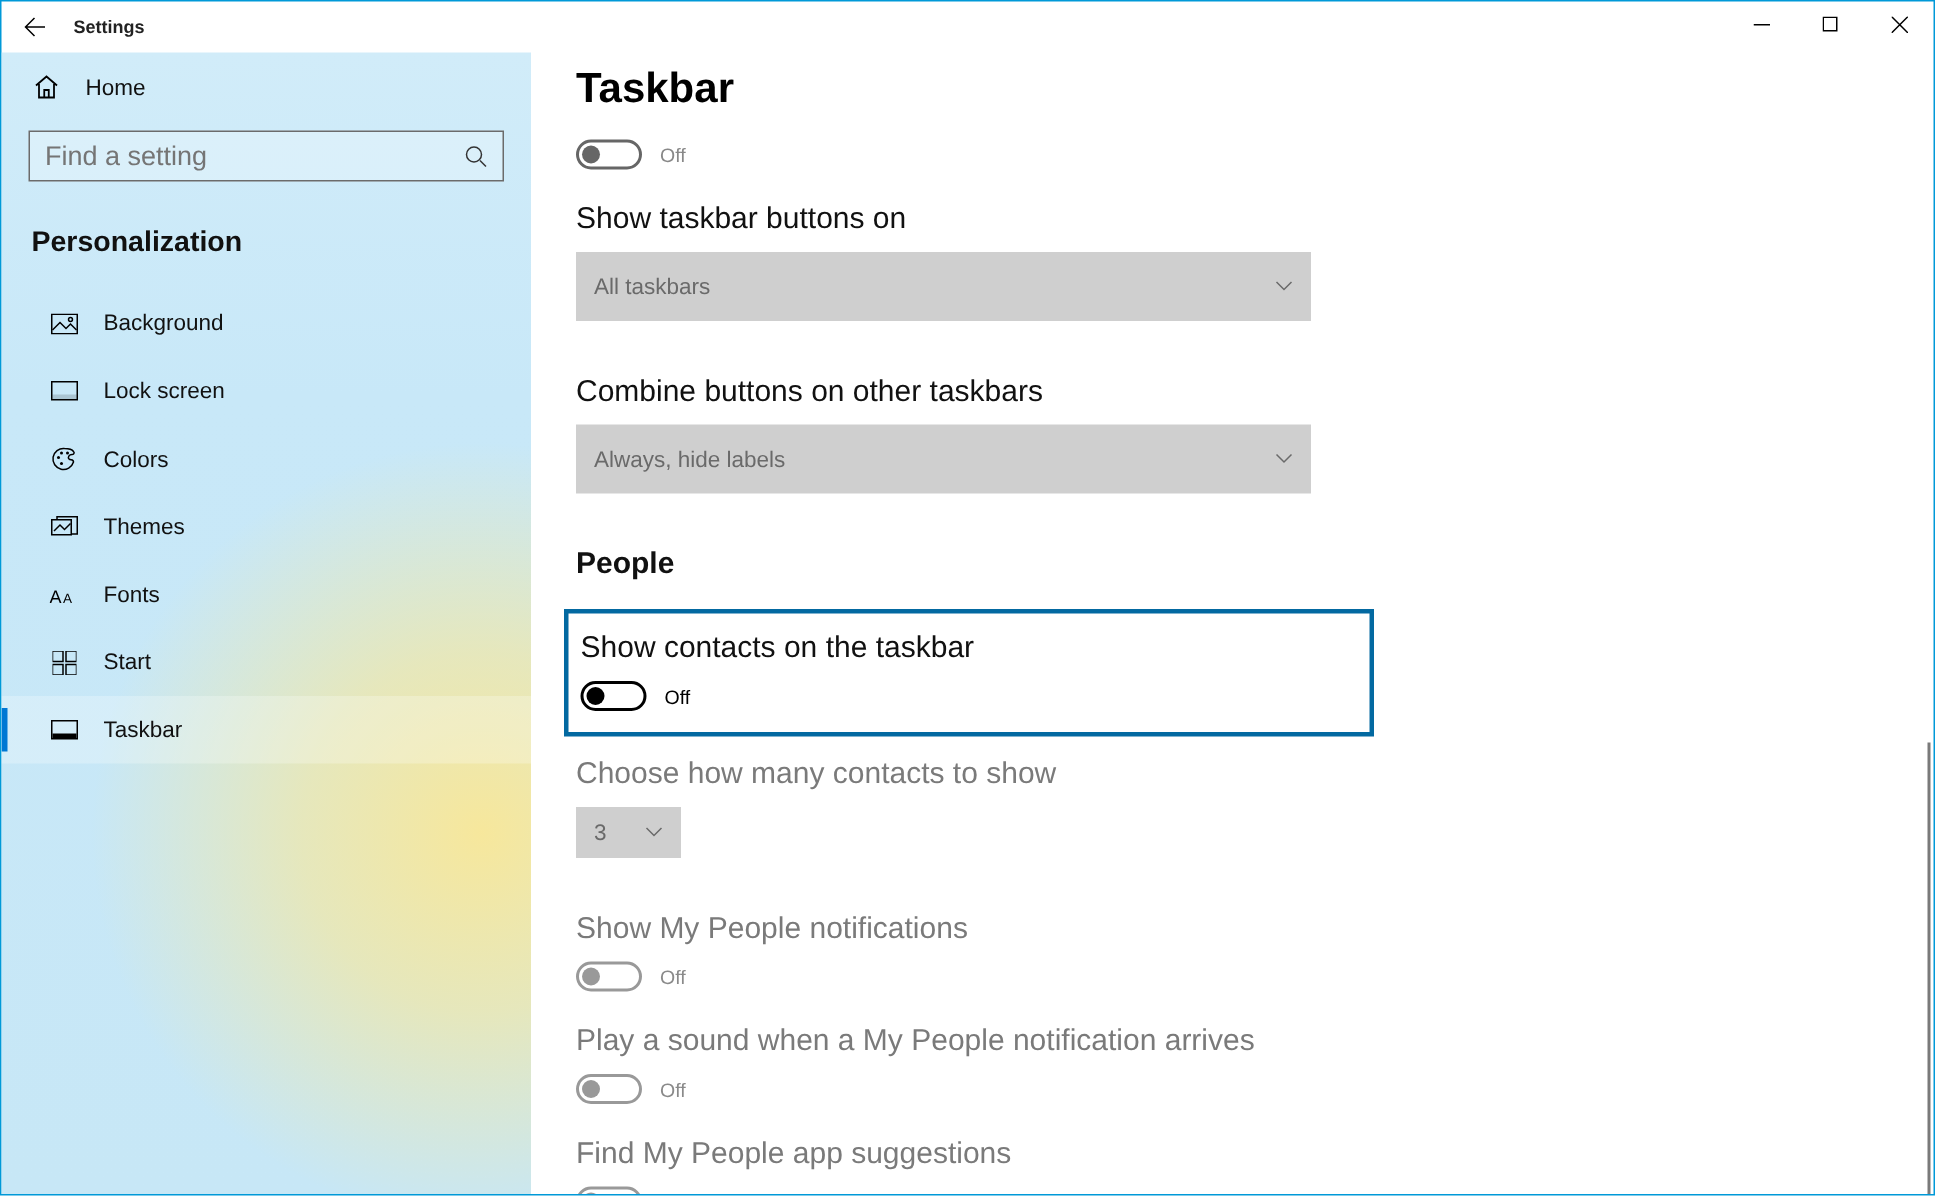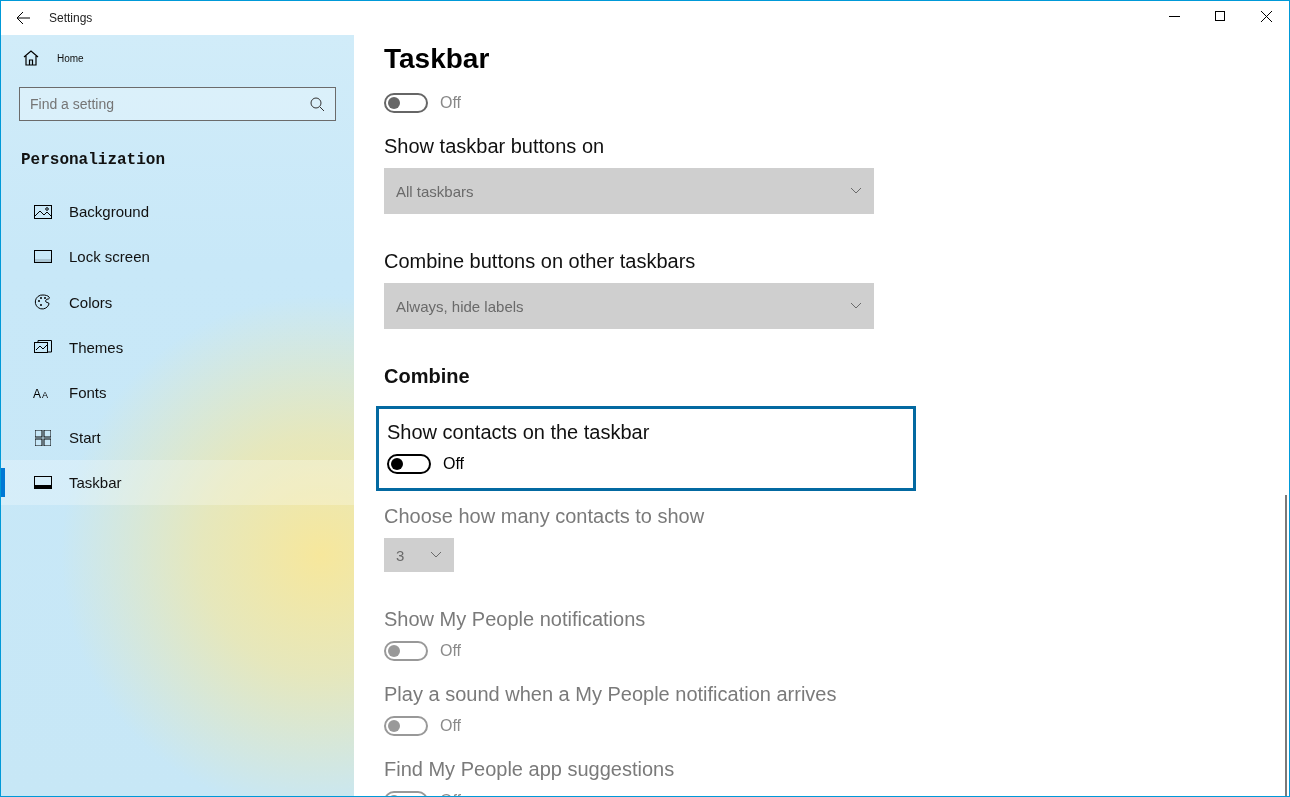--- a/index.html
+++ b/index.html
@@ -1,46 +1,46 @@
 <!DOCTYPE html>
 <html><head>
 <meta charset="utf-8">
 <style>
   * { box-sizing: border-box; margin: 0; padding: 0; font-family: "Segoe UI", Arial, sans-serif; }
   body { width: 1290px; height: 797px; overflow: hidden; background: #fff; border: 1px solid #0099d8; position: relative; }
 
   
-  .titlebar { height: 34px; display: flex; align-items: center; position: relative; }
+  .titlebar { height: 34px; display: flex; align-items: center; position: relative; font-weight: bold; }
   .titlebar .back { width: 44px; height: 34px; display:flex; align-items:center; justify-content:center; }
   .titlebar .title { font-size: 12px; color: #222; margin-left: 4px; }
   .win-controls { position: absolute; right: 0; top: 0; display: flex; }
   .win-btn { width: 46px; height: 30px; display:flex; align-items:center; justify-content:center; }
   .win-btn svg { stroke: #000; }
 
   
   .container { display: flex; height: calc(100% - 34px); }
 
   .sidebar {
     width: 353px;
     height: 100%;
     background:
       radial-gradient(circle at 320px 520px, rgba(255,231,140,0.85) 0, rgba(255,231,140,0.55) 120px, rgba(255,255,255,0) 260px),
       linear-gradient(to bottom, #d1ecf9 0%, #c8e8f8 30%, #c7e7f6 100%);
     padding: 0;
     position: relative;
   }
 
-  .home-row { display:flex; align-items:center; gap: 16px; padding: 14px 0 14px 20px; font-size: 10px; color:#111;text-align:center; }
+  .home-row { display:flex; align-items:center; gap: 16px; padding: 14px 0 14px 20px; font-size: 15px; color:#111;text-align:center; }
   .home-row .icon { width: 20px; display:flex; justify-content:center; }
 
   .search-box { margin: 6px 18px 18px 18px; height: 34px; border: 1px solid #6b6b6b; background: rgba(255,255,255,0.25); display:flex; align-items:center; padding: 0 10px; justify-content:space-between; }
-  .search-box input { border:none; outline:none; background:transparent; width: 100%; font-size: 14px; color:#555; }
+  .search-box input { border:none; outline:none; background:transparent; width: 100%; font-size: 18px; color:#555; }
   .search-box .icon { color:#333; }
 
-  .category-title { font-size: 16px; font-weight: 600; color:#111; padding: 12px 20px 20px 20px; font-family: Liberation Mono, monospace; }
+  .category-title { font-size: 19px; font-weight: 600; color:#111; padding: 12px 20px 20px 20px; }
 
   .nav { display:flex; flex-direction:column; }
   .nav-item { display:flex; align-items:center; gap: 16px; padding: 14px 0 14px 32px; font-size: 15px; color:#111; position:relative; }
   .nav-item .icon { width: 20px; display:flex; justify-content:center; align-items:center; }
   .nav-item.active::before { content:""; position:absolute; left:0; top:8px; bottom:8px; width:4px; background:#0078d4; }
   .nav-item.active { background: rgba(255,255,255,0.25); }
 
   
   .main { flex:1; padding: 0 0 0 30px; position:relative; overflow:hidden; }
   .main h1 { font-size: 28px; font-weight: 600; color:#000; margin: 8px 0 18px 0; }
@@ -55,21 +55,21 @@
 
   .dropdown.small { width: 70px; height: 34px; margin-bottom: 36px; }
 
   .section-h2 { font-size: 20px; font-weight: 600; color:#111; margin: 10px 0 18px 0; }
 
   .highlight-box { border: 3px solid #0369a1; padding: 12px 0 14px 0; margin-left:-8px; padding-left:8px; width: 540px; margin-bottom: 14px;}
 
   .toggle-row { display:flex; align-items:center; gap:12px; margin-bottom: 22px; }
   .toggle-row:last-child { margin-bottom: 8px; }
   .toggle-row.disabled { color:#8a8a8a; }
-  .toggle-text { font-size:16px; }
+  .toggle-text { font-size:13px; }
 
   
   .toggle { width: 44px; height: 20px; border-radius: 10px; border: 2px solid #000; position:relative; background:transparent; flex-shrink:0; }
   .toggle .knob { width: 12px; height: 12px; border-radius:50%; background:#000; position:absolute; left:2px; top:2px; }
   .toggle.disabled { border-color:#999; }
   .toggle.disabled .knob { background:#999; }
   .toggle.partial { border-color:#666; width:44px; height:20px;}
   .toggle.partial .knob { background:#666; }
   
   .scroll-indicator { position:absolute; right:2px; top: 460px; width:2px; height: 320px; background:#7a7a7a; }
@@ -235,21 +235,21 @@
     <div class="setting-label">Combine buttons on other taskbars</div>
     <div class="dropdown">
       <span>Always, hide labels</span>
       <span class="chev">
         <svg width="12" height="8" viewBox="0 0 12 8">
             <path d="M1 1 L6 6 L11 1" stroke="#6a6a6a" fill="none" stroke-width="1"></path>
           </svg>
       </span>
     </div>
 
-    <div class="section-h2">Combine</div>
+    <div class="section-h2">People</div>
 
     <div class="highlight-box">
       <div class="setting-label">Show contacts on the taskbar</div>
       <div class="toggle-row" style="margin-bottom:0">
         <div class="toggle">
             <div class="knob"></div>
           </div>
         <span class="toggle-text">Off</span>
       </div>
     </div>

